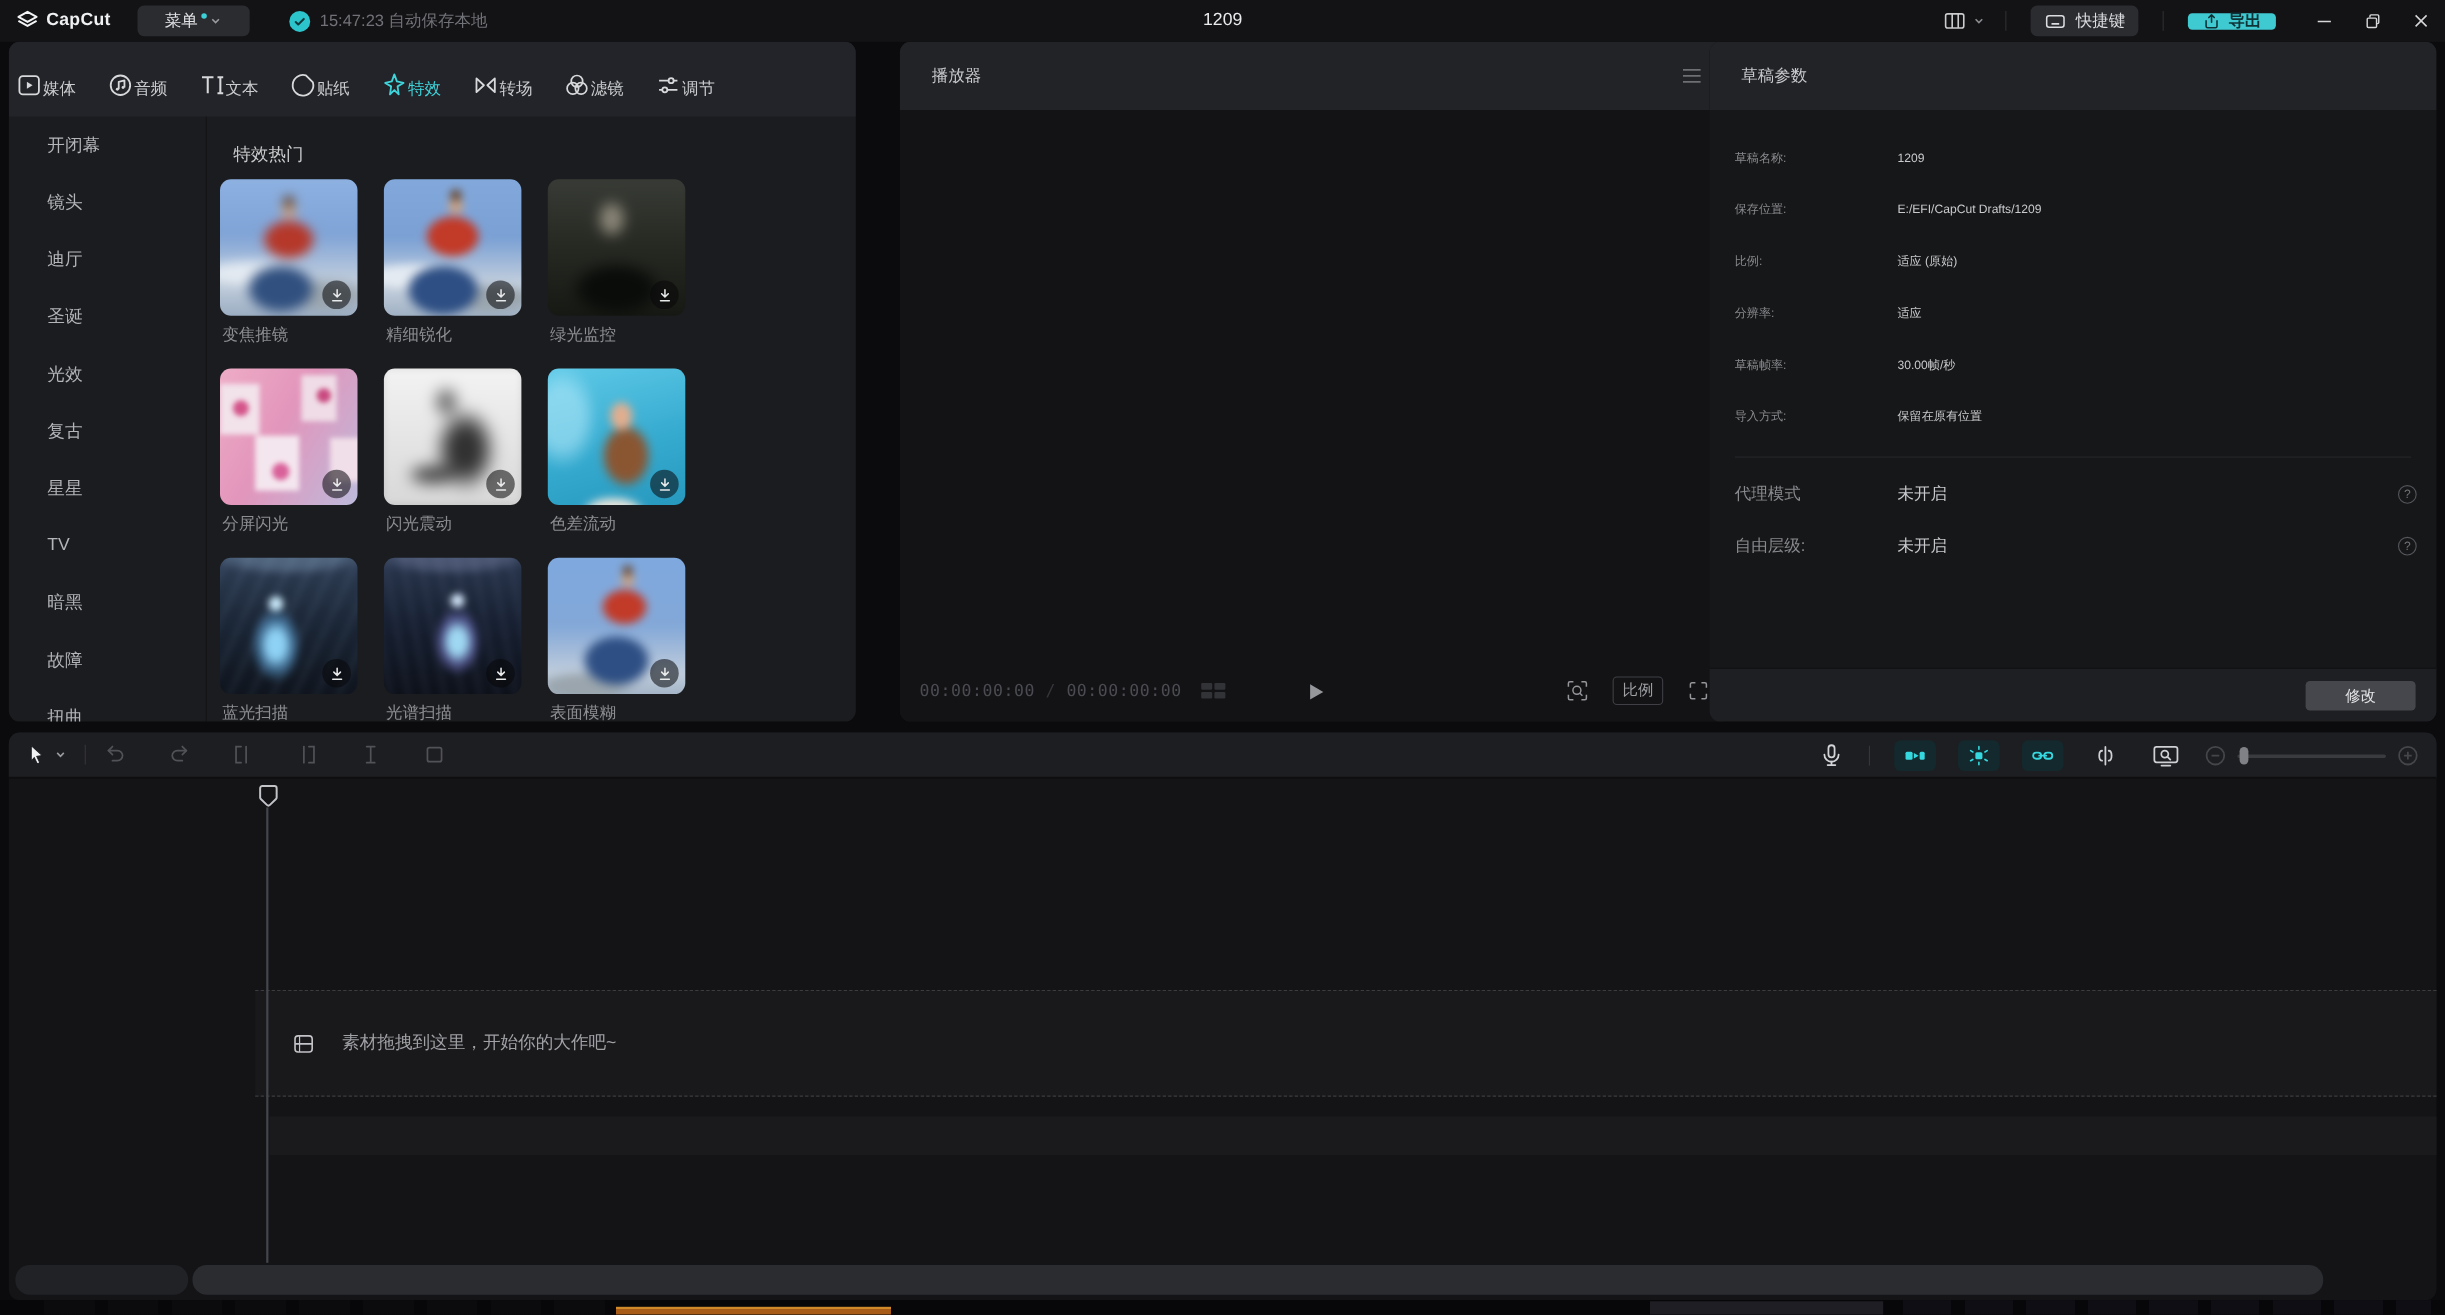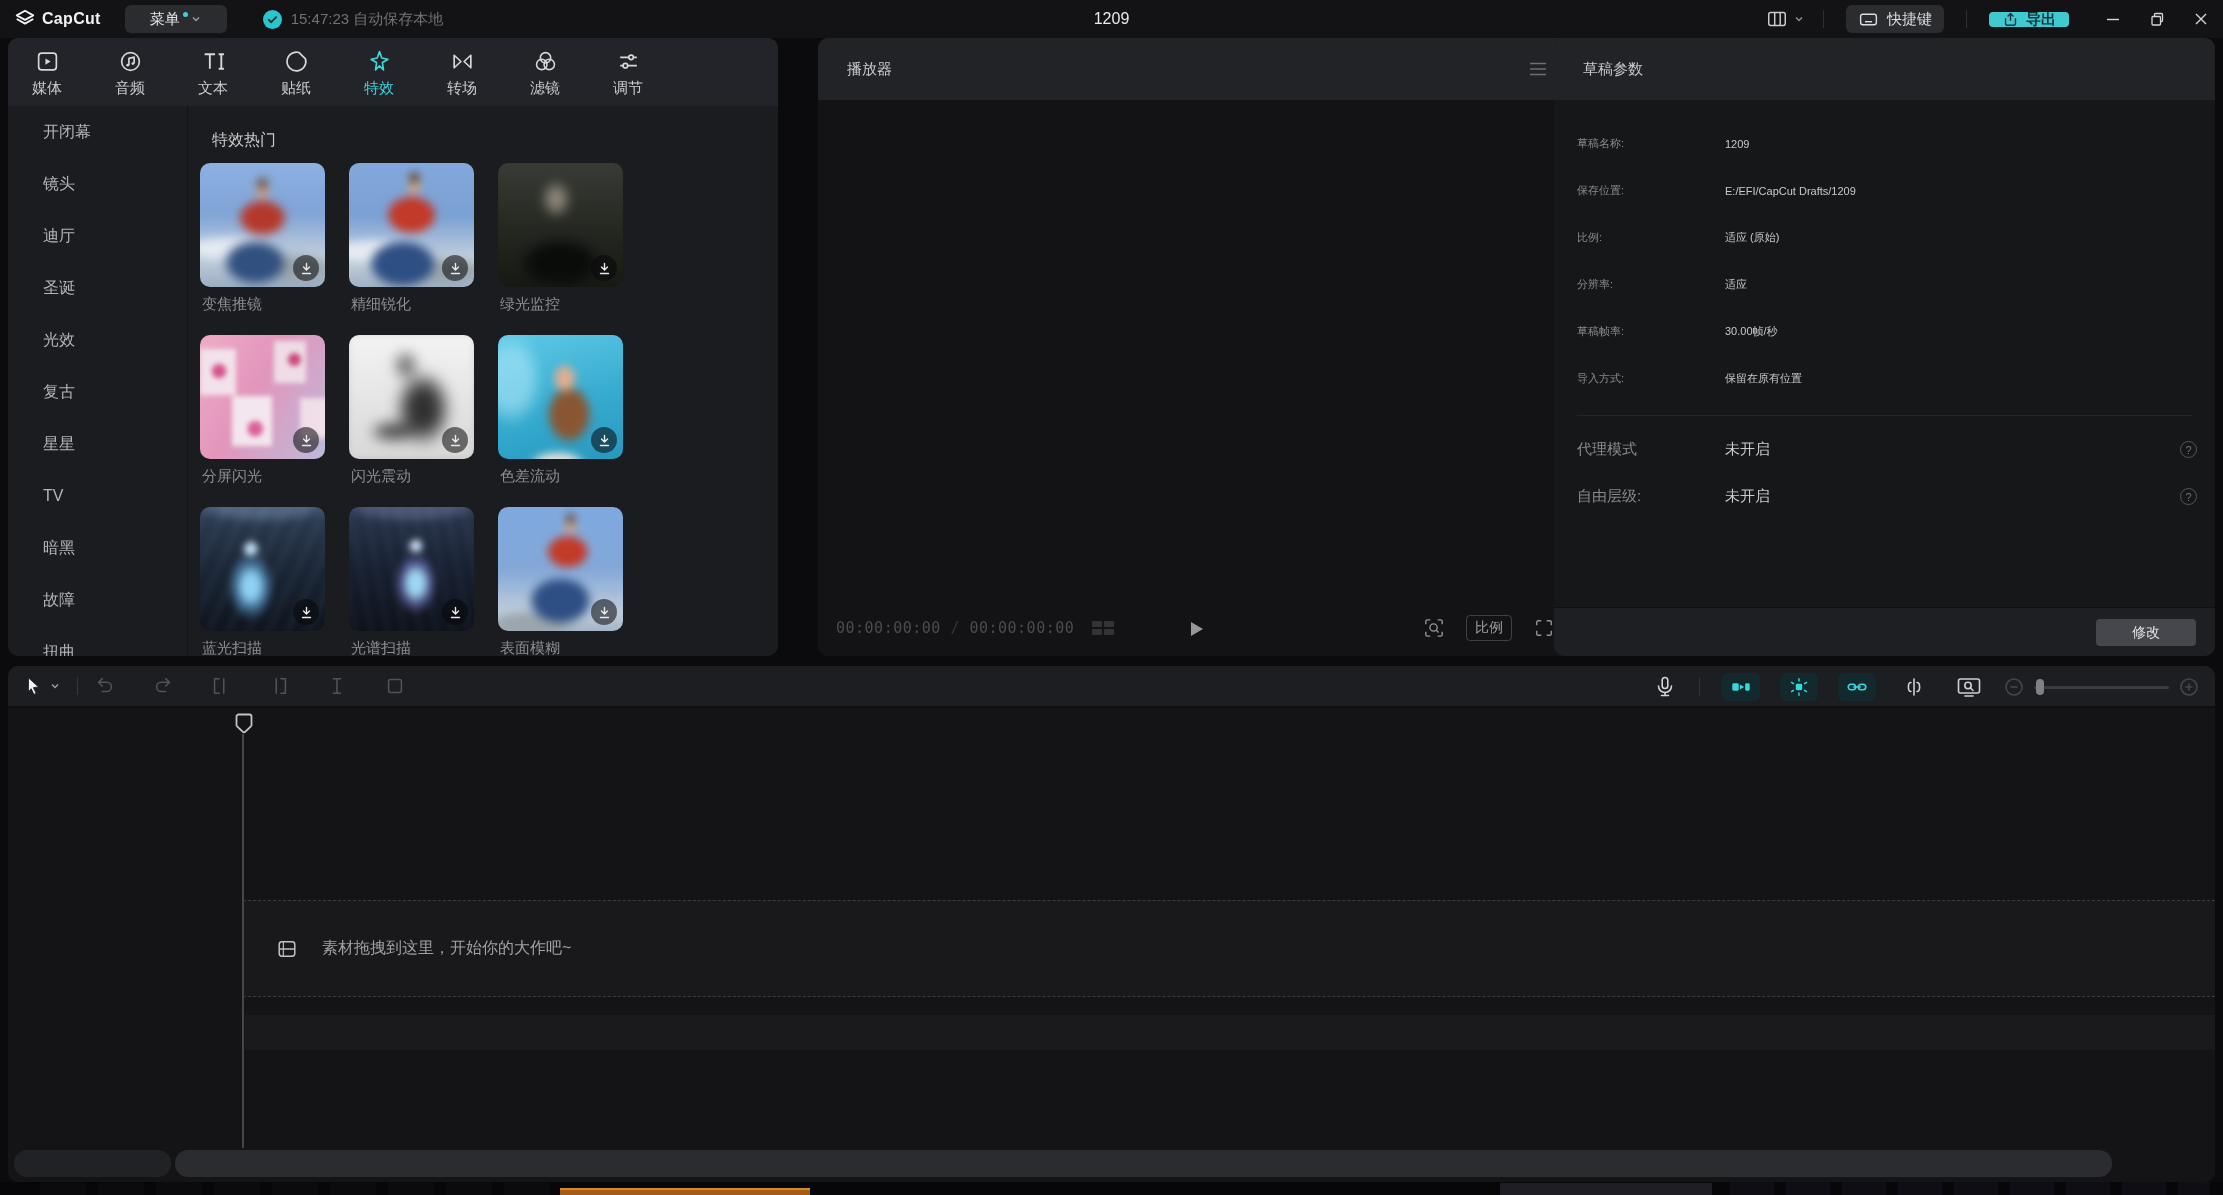--- a/index.html
+++ b/index.html
@@ -21,21 +21,21 @@
 .tb-div { width:1px; height:18px; background:#2e2f34; }
 #layout-group { display:flex; align-items:center; color:#cbccce; margin-right:18px; }
 #shortcut-btn { display:flex; align-items:center; height:28px; background:#2b2c30; border-radius:6px; padding:0 12px; margin:0 22px; color:#dcdde0; font-size:15px; gap:8px; }
 #export-btn { display:flex; align-items:center; height:15px; background:#3fc9d0; border-radius:4px; padding:0 13px; margin:0 22px; color:#0e3236; font-size:15px; font-weight:bold; gap:7px; }
 .win-btn { width:44px; height:38px; display:flex; align-items:center; justify-content:center; color:#d6d7d9; }
 
 
 .panel { position:absolute; border-radius:10px; overflow:hidden; }
 #left-panel { left:8px; top:38px; width:770px; height:618px; background:#1b1c1f; }
 #tabs { height:68px; background:#232429; display:flex; padding-left:6px; }
-.tab { width:66px; margin-right:17px; display:flex; flex-direction:column; align-items:center; padding-top:11px; color:#d7d8da; }
+.tab { width:66px; margin-right:17px; display:flex; flex-direction:row; align-items:center; padding-top:11px; color:#d7d8da; }
 .tab .tlabel { font-size:15px; color:#caccce; margin-top:5px; }
 .tab.active { color:#3ed4da; }
 .tab.active .tlabel { color:#3ed4da; }
 #left-body { display:flex; height:550px; }
 #sidebar { width:180px; border-right:1px solid #141417; }
 .side-item { height:52px; display:flex; align-items:center; padding-left:35px; font-size:16px; color:#b4b5b8; }
 #content { flex:1; padding:24px 0 0 12px; }
 #section-title { font-size:16px; color:#c9cacc; height:20px;margin-left:12px; }
 #grid { margin-top:13px; display:flex; flex-wrap:wrap; width:460px; }
 .card { width:125px; margin-right:24px; }
@@ -133,21 +133,21 @@
 
 #timeline { position:absolute; left:8px; top:666px; width:2207px; height:516px; background:#141417; border-radius:10px; }
 #ttoolbar { position:absolute; left:0; top:0; width:2207px; height:42px; background:#1d1e22; border-radius:10px 10px 0 0; border-bottom:2px solid #0e0e10; display:flex; align-items:center; }
 .tt-left { display:flex; align-items:center; padding-left:14px; }
 .tt-div { width:1px; height:18px; background:#35363a; margin:0 16px; }
 .dim { color:#515257; }
 .tt-icon { margin-right:36px; }
 .tt-right { position:absolute; right:14px; top:0; height:42px; display:flex; align-items:center; }
 .teal-btn { width:38px; height:28px; background:#13292d; border-radius:6px; display:flex; align-items:center; justify-content:center; margin-left:20px; }
 #tl-body { position:absolute; left:0; top:42px; width:2207px; height:474px; }
-#band { position:absolute; left:235px; right:0; top:192px; height:97px; background:#19191c; border-top:1px dashed #3b3c40; border-bottom:1px dashed #3b3c40; display:flex; align-items:center; }
+#band { position:absolute; left:224px; right:0; top:192px; height:97px; background:#19191c; border-top:1px dashed #3b3c40; border-bottom:1px dashed #3b3c40; display:flex; align-items:center; }
 #band-icon { margin-left:33px; }
 #band-text { margin-left:24px; font-size:16px; color:#a0a1a5; }
 #strip2 { position:absolute; left:237px; right:0; top:307px; height:35px; background:#1a1a1d; }
 #playhead { position:absolute; left:227px; top:5px; }
 #playline { position:absolute; left:234px; top:26px; width:2px; height:414px; background:#45464b; }
 #hscroll-left { position:absolute; left:6px; top:442px; width:157px; height:27px; border-radius:13px; background:#212226; }
 #hscroll-thumb { position:absolute; left:167px; top:442px; width:1937px; height:27px; border-radius:13px; background:#2b2c30; }
 
 
 #taskbar { position:absolute; left:0; top:1182px; width:2223px; height:13px; background:#07070a; }

